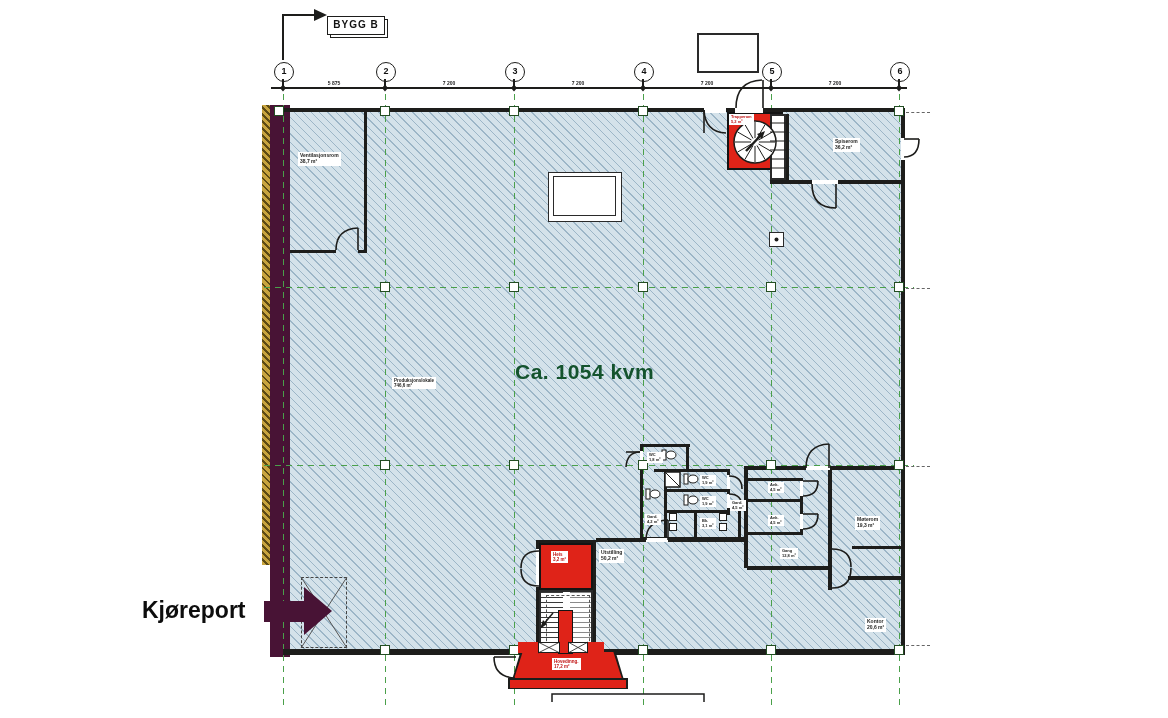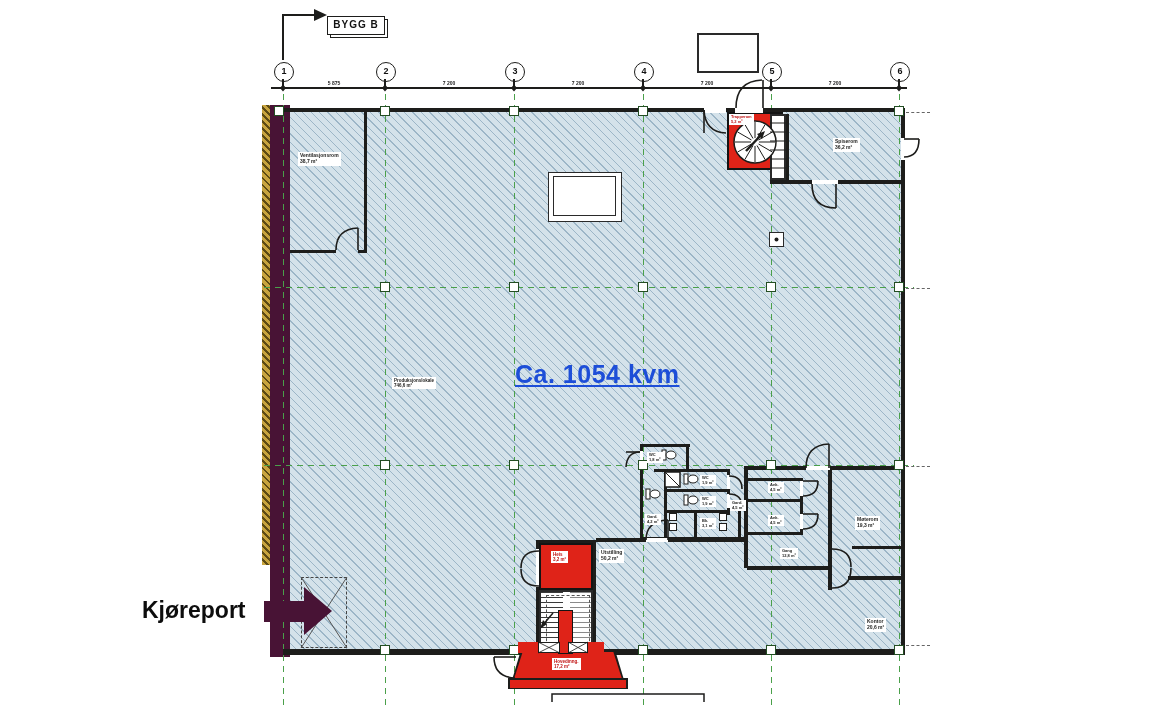--- a/index.html
+++ b/index.html
@@ -22,21 +22,21 @@
           padding:1px 2px;white-space:pre-line;z-index:10;}
   .redtext{color:#c01010;}
   .marker{position:absolute;width:10px;height:10px;background:#fff;border:1.5px solid #234d23;
           box-sizing:border-box;z-index:6;}
   .redroom{position:absolute;background:#df2318;border:2px solid #141414;box-sizing:border-box;z-index:5;}
   .whitebox{position:absolute;background:#fff;border:1.5px solid #2a2a2a;box-sizing:border-box;z-index:4;}
   .stub{position:absolute;border-top:1.5px dashed #666;width:24px;z-index:3;}
   .wall{z-index:5;}
   .gap{z-index:6;}
   svg.overlay{position:absolute;left:0;top:0;z-index:8;pointer-events:none;}
-  .bigarea{position:absolute;font-size:25px;font-weight:bold;color:#1d4ed8;letter-spacing:.5px;z-index:9;text-decoration:underline;}
+  .bigarea{position:absolute;font-size:21px;font-weight:bold;color:#14532d;letter-spacing:.5px;z-index:9;}
   .kjtext{position:absolute;font-size:23px;font-weight:bold;color:#0d0d0d;z-index:9;}
   .arrowshaft{position:absolute;background:#481335;z-index:9;}
   .arrowhead{position:absolute;width:0;height:0;border-left:28px solid #481335;
              border-top:24px solid transparent;border-bottom:24px solid transparent;z-index:9;}
   .annline{position:absolute;background:#1d1d1b;z-index:3;}
   .annarrow{position:absolute;width:0;height:0;border-left:13px solid #1d1d1b;
             border-top:6.5px solid transparent;border-bottom:6.5px solid transparent;z-index:3;}
   .byggbox{position:absolute;width:56px;height:17px;border:1.5px solid #1d1d1b;background:#fff;
            font-size:10px;font-weight:bold;text-align:center;line-height:16px;letter-spacing:1px;z-index:4;color:#111;}
   .byggshadow{position:absolute;width:56px;height:17px;border:1.5px solid #1d1d1b;z-index:3;}

